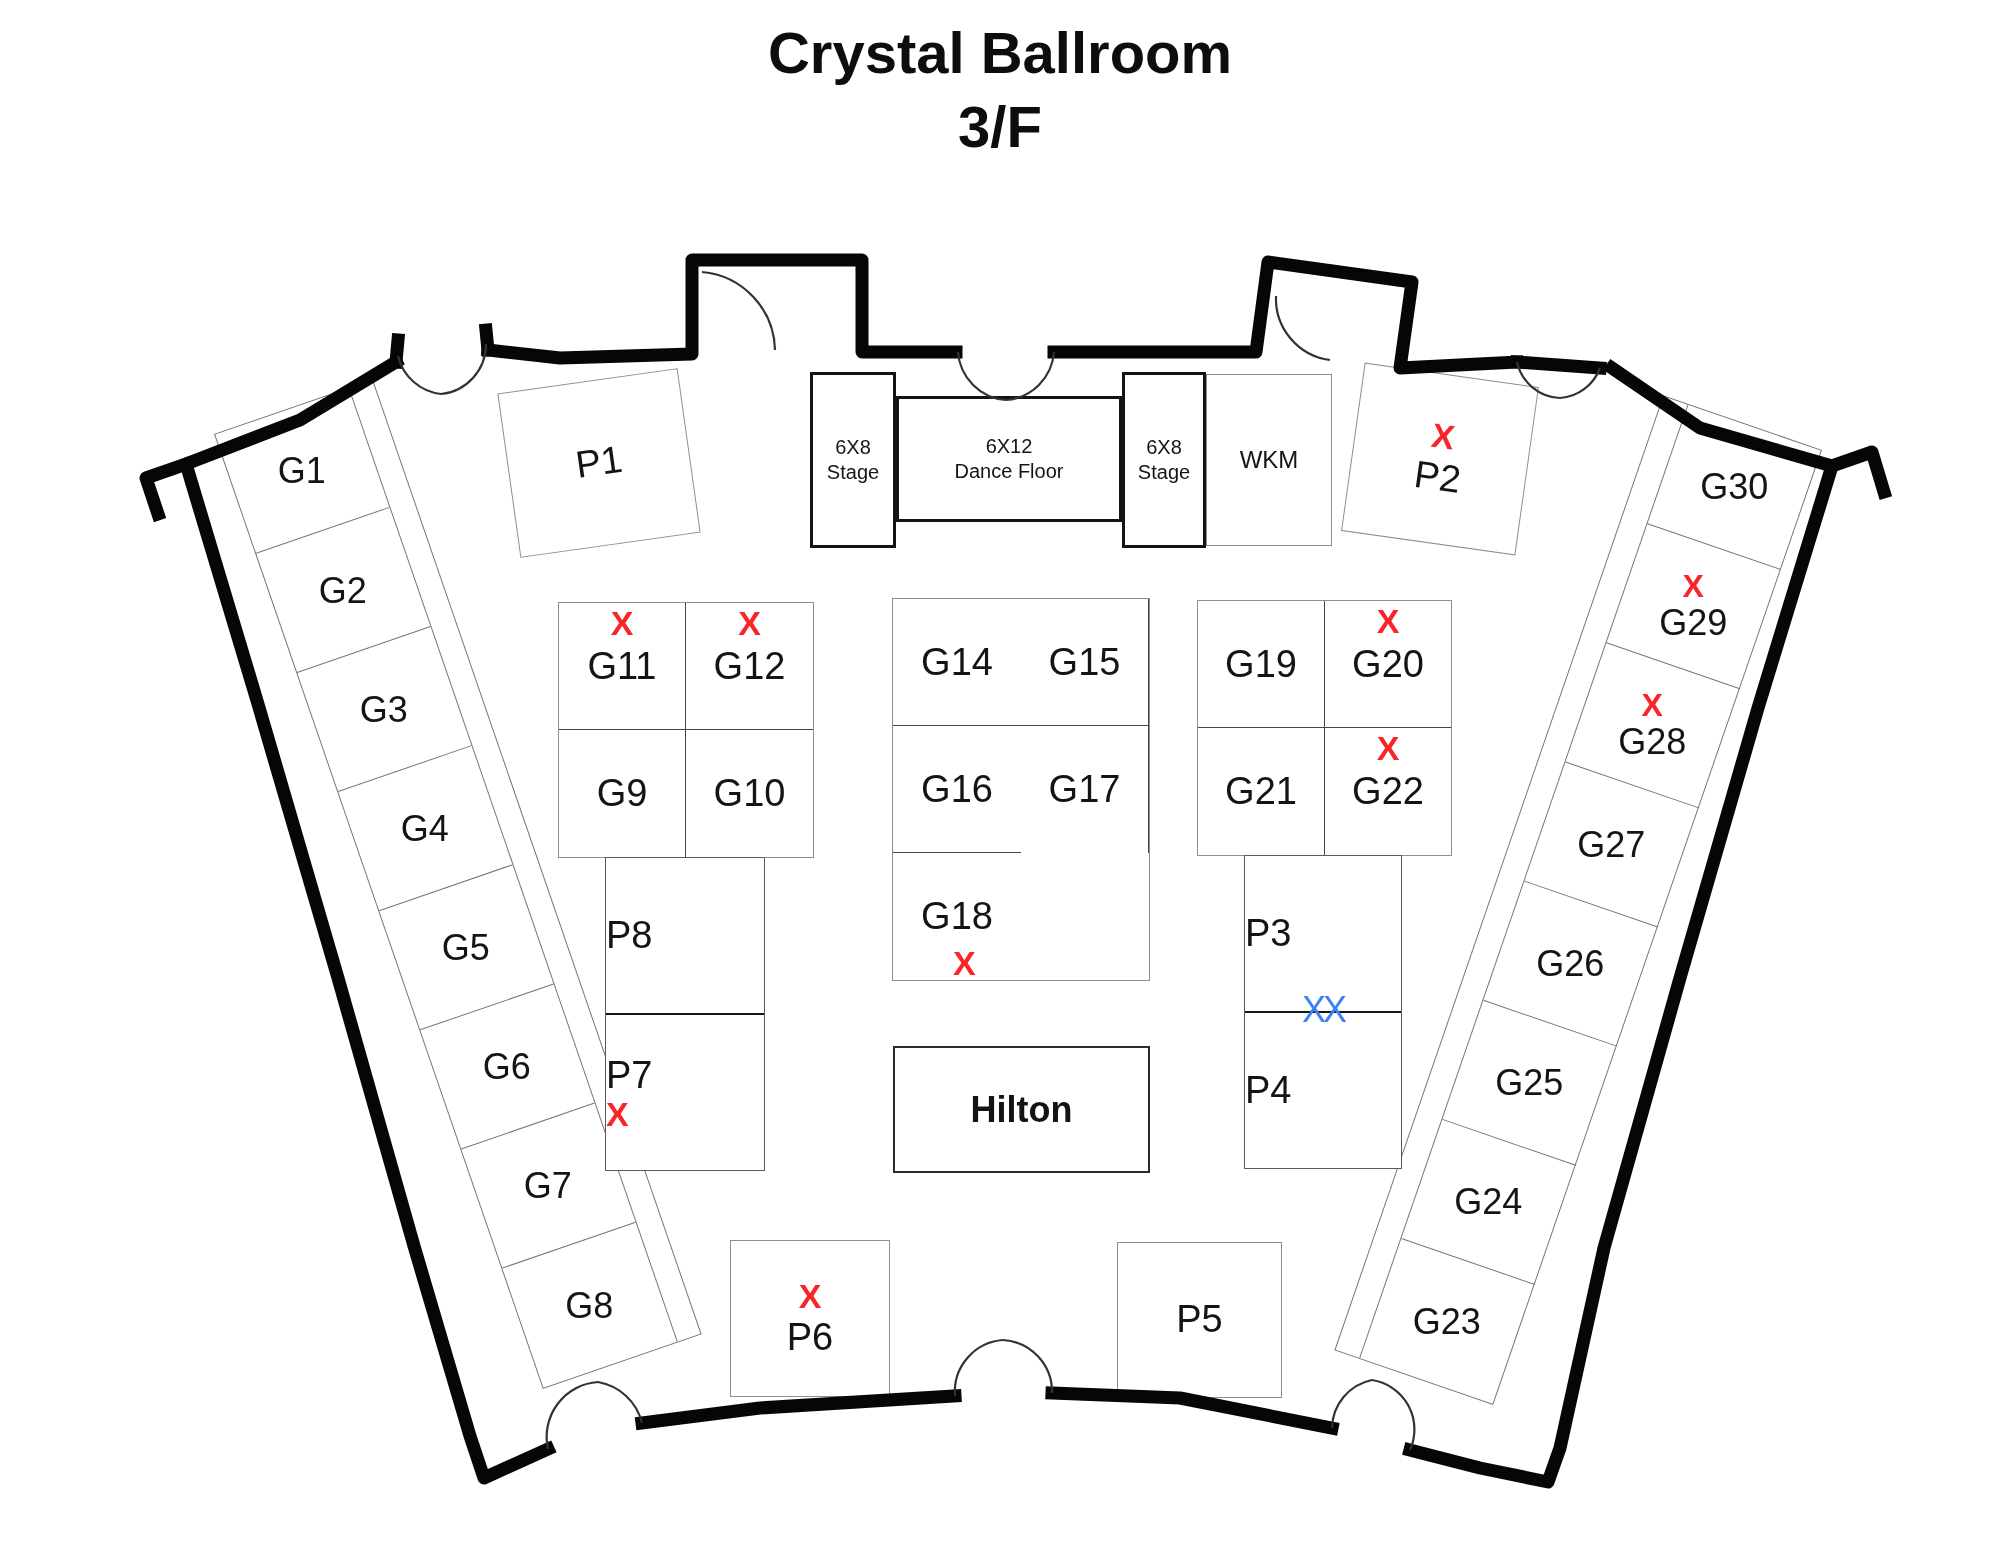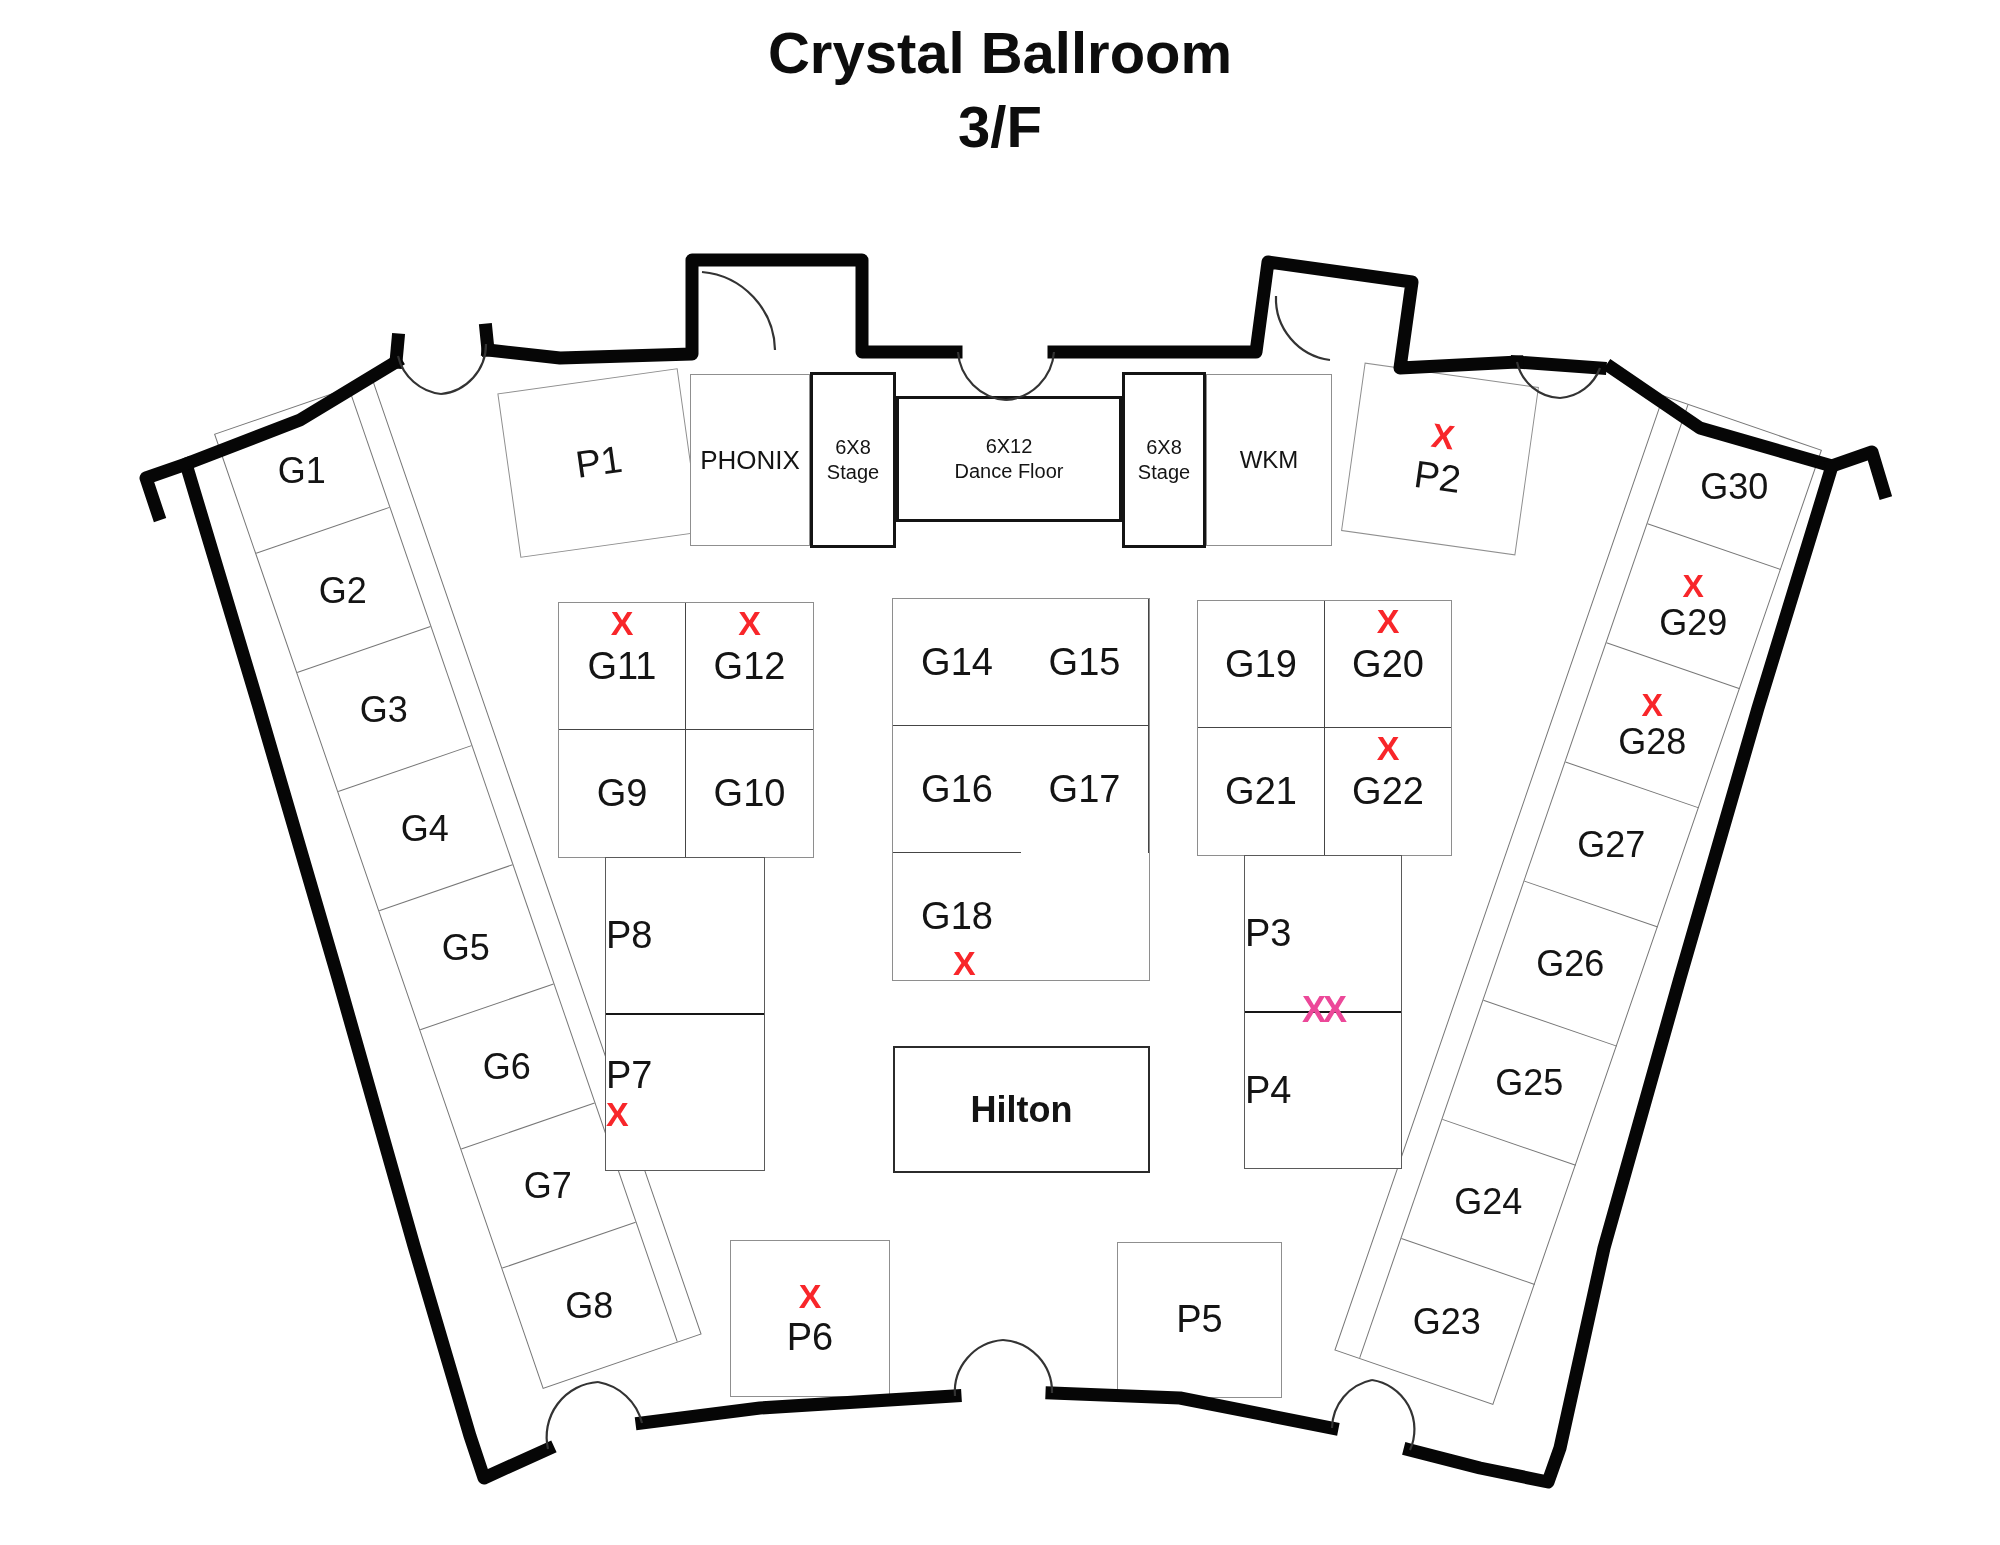--- a/index.html
+++ b/index.html
@@ -35,21 +35,21 @@
   #cluster-center{left:892px;top:598px;grid-template-columns:128px 128px;grid-auto-rows:127px;}
   #cluster-right{left:1197px;top:600px;grid-template-columns:127px 126px;grid-auto-rows:127px;}
   
   .pstack{position:absolute;background:#fff;border:1.5px solid #5a5a5a;box-sizing:border-box;z-index:2;}
   .pcell{position:relative;height:155px;display:flex;flex-direction:column;align-items:flex-start;
          justify-content:center;font-size:38px;}
   .pcell + .pcell{border-top:2.5px solid #161616;}
   #stack-p8p7{left:605px;top:857px;width:160px;}
   #stack-p3p4{left:1244px;top:855px;width:158px;}
   .div-mark{position:absolute;left:0;right:0;top:50%;transform:translateY(-54%);text-align:center;
-            z-index:3;color:#ec4899;font-size:36px;font-weight:700;letter-spacing:-3px;}
+            z-index:3;color:#3b82f6;font-size:36px;font-weight:400;letter-spacing:-3px;}
   
   #hilton{left:893px;top:1046px;width:257px;height:127px;border:2.5px solid #2b2b2b;
           font-weight:700;font-size:36px;}
   
   #p6{left:730px;top:1240px;width:160px;height:157px;gap:4px;}
   #p5{left:1117px;top:1242px;width:165px;height:156px;}
   
   .strip{position:absolute;width:168px;background:#fff;border:1.2px solid #777;box-sizing:border-box;z-index:2;}
   #strip-left{left:214px;top:434px;transform:rotate(-19deg);transform-origin:top left;}
   #strip-right{left:1654px;top:450px;transform:rotate(19deg);transform-origin:top right;}
@@ -72,23 +72,20 @@
 
 <div id="stage">
 
   <div class="title">
     <div>Crystal Ballroom</div>
     <div>3/F</div>
   </div>
 
   <div class="box thin" id="p1">
     <span class="lbl">P1</span>
-  </div>
-  <div class="box thin" id="phonix">
-    <span>PHONIX</span>
   </div>
   <div class="box" id="stage-left">
     <span class="small2">6X8</span>
     <span class="small2">Stage</span>
   </div>
   <div class="box" id="dance-floor">
     <span class="small2">6X12</span>
     <span class="small2">Dance Floor</span>
   </div>
   <div class="box" id="stage-right">

